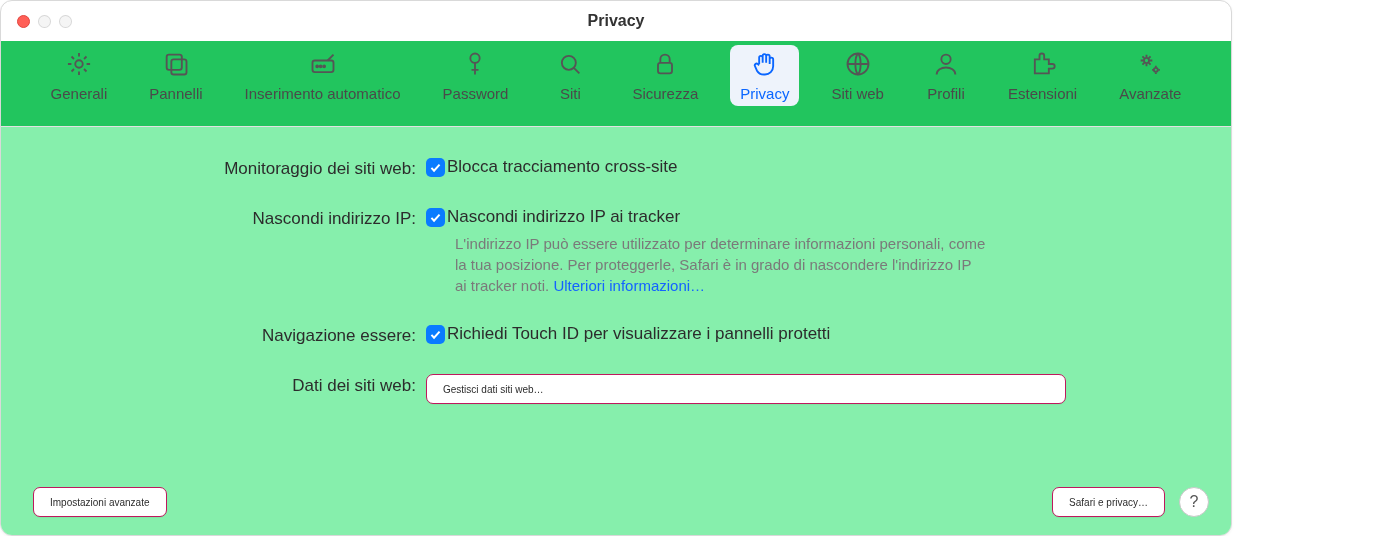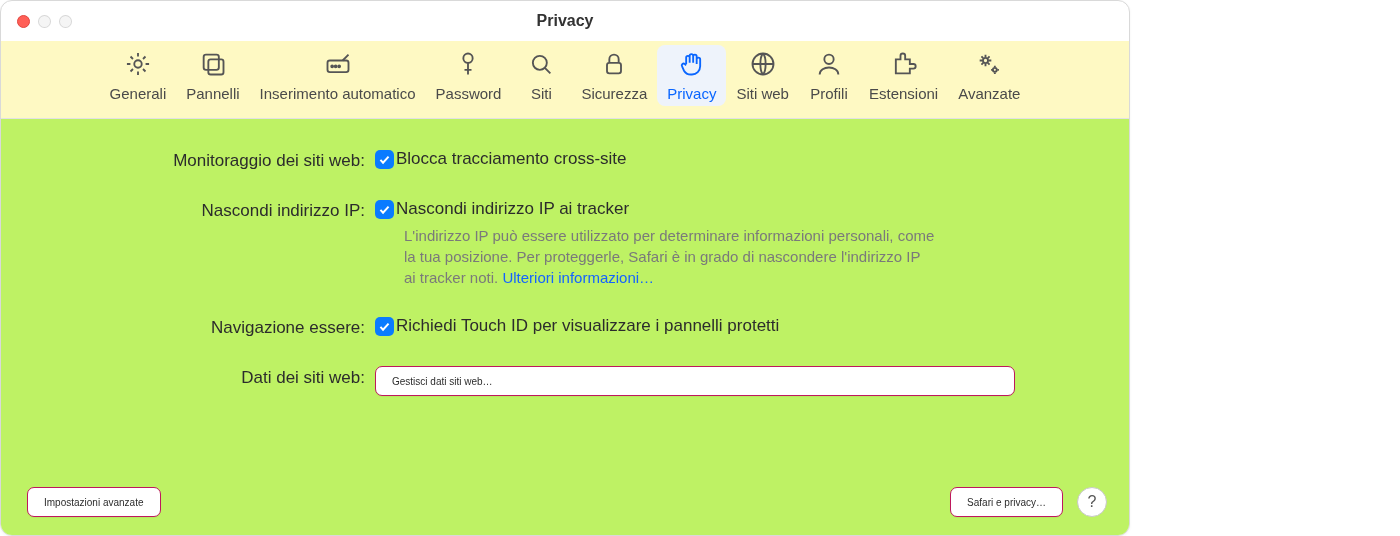--- a/index.html
+++ b/index.html
@@ -4,21 +4,21 @@
 <style>
   * { box-sizing: border-box; }
   html, body { margin:0; padding:0; }
   body {
     font-family: -apple-system, "Helvetica Neue", Helvetica, Arial, sans-serif;
     background: #fff;
     color: #2b2b2b;
     -webkit-font-smoothing: antialiased;
   }
   .window {
-    width: 1130px;
+    width: 1232px;
     height: 536px;
     border: 1px solid #d9d9d9;
     border-radius: 12px;
     background: #fff;
     box-shadow: 0 1px 3px rgba(0,0,0,0.05);
     display:flex;
     flex-direction: column;
     overflow:hidden;
   }
   .titlebar {
@@ -43,23 +43,24 @@
   .tl-close { background:#ff5f57; border-color:#e24640; }
   .tl-min, .tl-max { background:#f5f5f5; }
   .window-title {
     font-size: 16px;
     font-weight: 600;
     color:#333;
   }
   .toolbar {
     display:flex;
     justify-content:center;
-    padding: 4px 0 12px 0;
+    gap: 22px;
+    padding: 4px 0 20px 0;
     border-bottom: 1px solid #e2e2e2;
-    background:#fef9c3;
+    background:#22c55e;
   }
   .toolbar-item {
     display:flex;
     flex-direction:column;
     align-items:center;
     gap:6px;
     padding: 4px 10px;
     border-radius: 8px;
     color:#555;
     cursor:pointer;
@@ -73,21 +74,21 @@
   .toolbar-item.active {
     background:#eef3fb;
   }
   .toolbar-item.active .tab-label { color:#0a66ff; }
   .toolbar-item.active .icon svg { stroke:#0a66ff; fill:none; }
   .tab-label { font-size:15px; color:#4a4a4a; }
   .toolbar-item.active .tab-label { font-weight:500; }
 
   .content {
     flex:1;
-    background:#bef264;
+    background:#86efac;
     position:relative;
     padding-top: 30px;
   }
   .form {
     margin: 0 auto;
     width: 900px;
   }
   .form-row {
     display:flex;
     align-items:flex-start;
@@ -141,21 +142,21 @@
     color:#2c2c2c;
     background:#fff;
     border:1px solid #be185d;
     border-radius:7px;
     box-shadow: 0 1px 1px rgba(0,0,0,0.04);
     cursor:pointer;
   }
 
   .footer-buttons {
     position:absolute;
-    left:4px; right:0; bottom:0;
+    left:10px; right:0; bottom:0;
     padding: 14px 22px 18px 22px;
     display:flex;
     align-items:center;
   }
   .footer-buttons .spacer { flex:1; }
   .help-button {
     width:30px; height:30px;
     border-radius:50%;
     border:1px solid #c8c8c8;
     background:#fff;

